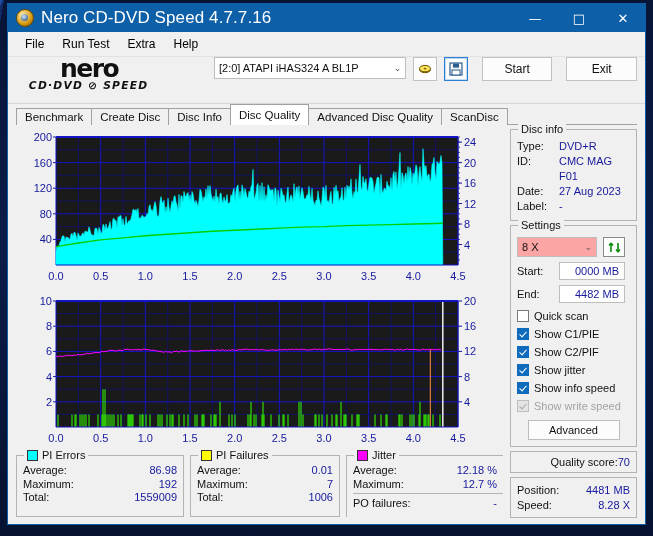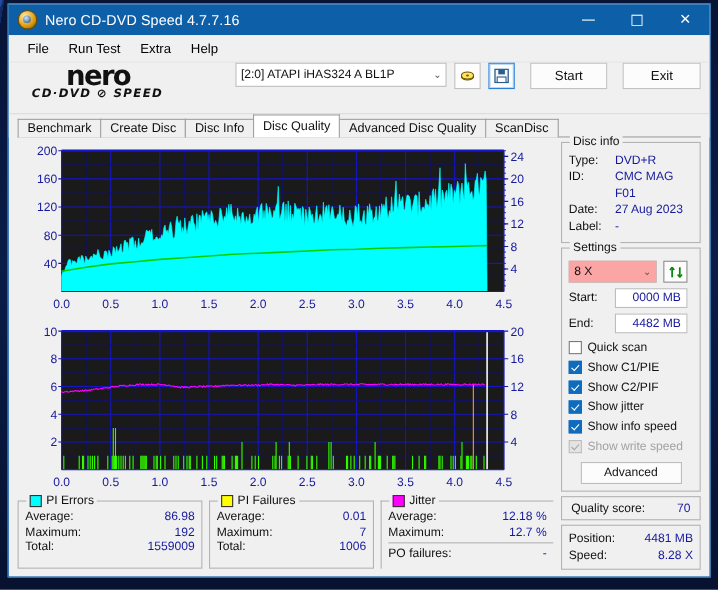--- a/index.html
+++ b/index.html
@@ -28,21 +28,21 @@
   
   .titlebar{
     height:28px;background:#0d5fa8;color:#ffffff;
     display:flex;align-items:center;flex:none;
   }
   .tb-icon{width:16px;height:16px;margin-left:8px;margin-right:7px;border-radius:50%;
     background:radial-gradient(circle at 35% 30%,#ffe9a8,#d79a10 60%,#7a5200);
     border:1px solid #6d4b00;position:relative;flex:none;}
   .tb-icon:after{content:"";position:absolute;left:4px;top:4px;width:7px;height:7px;border-radius:50%;
     background:radial-gradient(circle at 40% 35%,#cfe6ff,#18406f);}
-  .tb-title{font-size:13px;letter-spacing:.1px;flex:1;}
+  .tb-title{font-size:17px;letter-spacing:.1px;flex:1;}
   .tb-btns{display:flex;height:28px;}
   .tb-btn{width:44px;height:28px;display:flex;align-items:center;justify-content:center;
     color:#fff;font-size:13px;line-height:1;font-family:"DejaVu Sans",sans-serif;}
   
   .menubar{height:24px;background:#f0f0f0;display:flex;align-items:center;
     padding-left:8px;flex:none;border-bottom:1px solid #e2e2e2;}
   .menu-item{font-size:12px;color:#000;padding:3px 9px;}
   
   .toolbar{height:46px;background:#f0f0f0;display:flex;flex:none;
     border-bottom:1px solid #d6d6d6;padding:0 8px;}
@@ -115,21 +115,21 @@
   .cb{width:12px;height:12px;border:1px solid #7a7a7a;background:#fff;box-sizing:border-box;flex:none;}
   .cb.on{background:#0f6cbd;border-color:#0f6cbd;position:relative;}
   .cb.on:after{content:"";position:absolute;left:3px;top:1px;width:3px;height:6px;
     border:solid #fff;border-width:0 1.6px 1.6px 0;transform:rotate(42deg);}
   .cb.dis{background:#e4e4e4;border-color:#bdbdbd;position:relative;}
   .cb.dis:after{content:"";position:absolute;left:3px;top:1px;width:3px;height:6px;
     border:solid #a9a9a9;border-width:0 1.6px 1.6px 0;transform:rotate(42deg);}
   .cbrow.dis{color:#a2a2a2;}
   .adv-btn{margin:6px auto 0 auto;width:92px;height:20px;background:#fcfcfc;border:1px solid #bdbdbd;
     display:flex;align-items:center;justify-content:center;font-size:11px;color:#111;box-sizing:border-box;}
-  .qs{display:flex;justify-content:center;font-size:11px;padding:4px 6px;gap:29px;}
+  .qs{display:flex;justify-content:flex-end;font-size:11px;padding:4px 6px;}
   .qs .lbl{color:#111;}.qs .val{color:#16199c;}
   .prow{display:flex;justify-content:space-between;font-size:11px;line-height:14.5px;}
   .prow .lbl{color:#111;}.prow .val{color:#16199c;}
 </style>
 </head>
 <body>
 
 <div id="desktop"></div>
 
 <div id="window">

